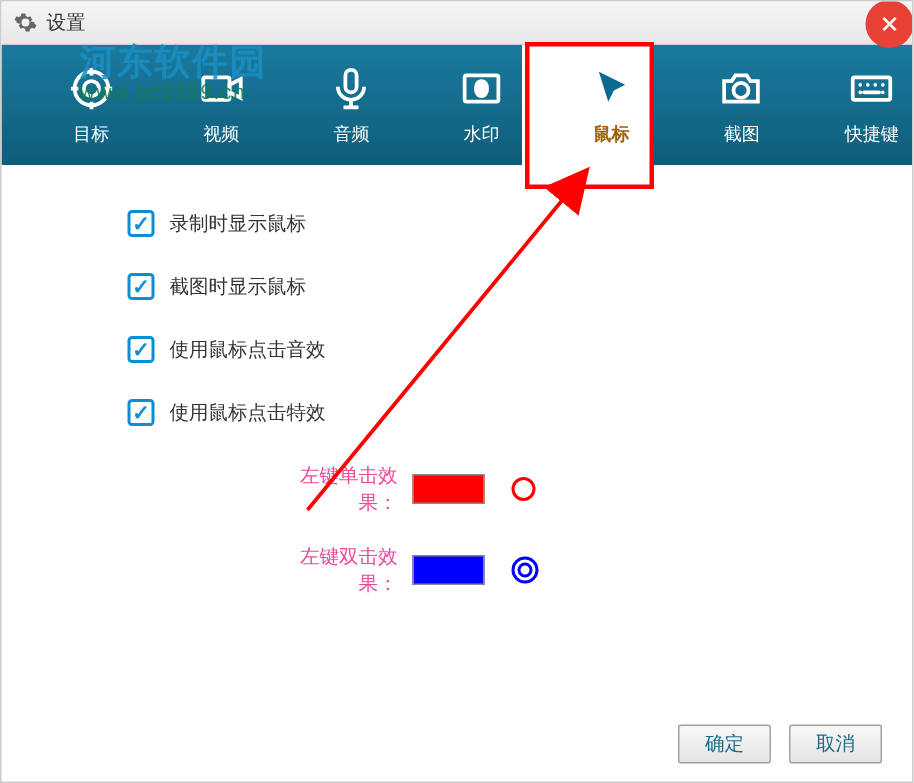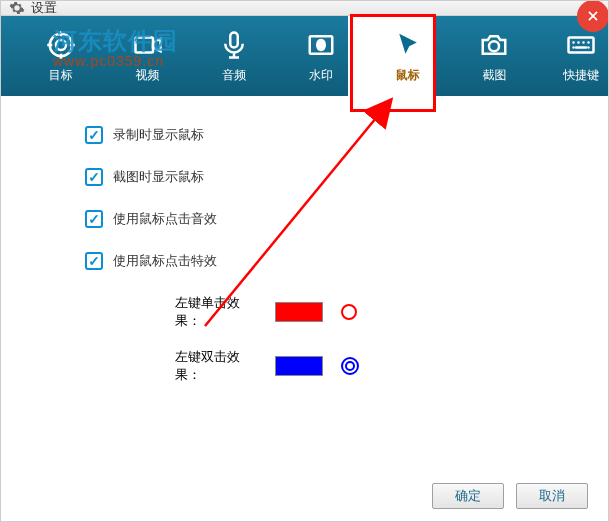--- a/index.html
+++ b/index.html
@@ -1,42 +1,42 @@
 <!DOCTYPE html>
 <html><head>
 <meta charset="utf-8">
 <style>
 * { margin: 0; padding: 0; box-sizing: border-box; font-family: "Microsoft YaHei", sans-serif; }
 body { width: 609px; height: 522px; background: #fff; position: relative; border: 1px solid #ccc; }
-.titlebar { height: 15px; background: linear-gradient(#f5f5f5, #e8e8e8); display: flex; align-items: center; padding: 0 8px; border-bottom: 1px solid #d0d0d0; position: relative; }
+.titlebar { height: 29px; background: linear-gradient(#f5f5f5, #e8e8e8); display: flex; align-items: center; padding: 0 8px; border-bottom: 1px solid #d0d0d0; position: relative; }
 .titlebar .gear { width: 16px; height: 16px; margin-right: 6px; }
 .titlebar .title { font-size: 13px; color: #333; }
 .close-btn { position: absolute; right: -1px; top: -1px; width: 32px; height: 32px; background: #e84135; border-radius: 50%; display: flex; align-items: center; justify-content: center; cursor: pointer; z-index: 10; }
 .close-btn svg { width: 14px; height: 14px; }
 .watermark { position: absolute; top: 24px; left: 12px; z-index: 5; pointer-events: none; opacity: 0.85; margin-left: 40px; }
 .watermark .wm1 { font-size: 24px; font-weight: bold; color: #1a8fc4; letter-spacing: 1px; }
-.watermark .wm2 { font-size: 14px; color: #c2410c; margin-top: -4px; letter-spacing: 1px; }
+.watermark .wm2 { font-size: 14px; color: #15803d; margin-top: -4px; letter-spacing: 1px; }
 .tabbar { height: 80px; background: linear-gradient(#1a7a9e, #0f5d7a); display: flex; position: relative; }
 .tab { flex: 1; display: flex; flex-direction: column; align-items: center; justify-content: center; color: #fff; cursor: pointer; position: relative; gap: 6px; padding-left: 33px; }
 .tab.active { background: #fff; color: #0a6a8f; }
 .tab.active .tab-label { color: #a16207; font-weight: bold; }
 .tab-icon { width: 32px; height: 32px; display: flex; align-items: center; justify-content: center; }
 .tab-label { font-size: 12px; }
 .highlight-box { position: absolute; border: 3px solid #f00; pointer-events: none; }
 .content { padding: 30px 40px 20px 60px; height: 360px; position: relative; margin-left: 24px; }
 .checkbox-row { display: flex; align-items: center; margin-bottom: 24px; }
 .checkbox { width: 18px; height: 18px; border: 2px solid #0a8fd4; border-radius: 3px; margin-right: 10px; display: flex; align-items: center; justify-content: center; background: #fff; cursor: pointer; }
 .checkbox.checked::after { content: "✓"; color: #0a8fd4; font-weight: bold; font-size: 14px; }
 .checkbox-label { font-size: 13px; color: #333; }
 .color-row { display: flex; align-items: center; margin-bottom: 18px; margin-left: 90px; }
-.color-label { font-size: 13px; color: #000000; margin-right: 10px; width: 90px; }
+.color-label { font-size: 13px; color: #ec4899; margin-right: 10px; width: 90px; text-align: right; }
 .color-swatch { width: 48px; height: 20px; border: 1px solid #888; margin-right: 18px; }
 .preview-circle { width: 16px; height: 16px; border-radius: 50%; }
 .footer { position: absolute; bottom: 12px; right: 20px; display: flex; gap: 12px; }
-.btn { width: 72px; height: 26px; background: linear-gradient(#f8f8f8,#e4e4e4); border: 1px solid #a0a0a0; border-radius: 2px; font-size: 13px; color: #1a6a8a; cursor: pointer; display: flex; align-items: center; justify-content: center; }
+.btn { width: 62px; height: 26px; background: linear-gradient(#f8f8f8,#e4e4e4); border: 1px solid #a0a0a0; border-radius: 2px; font-size: 13px; color: #1a6a8a; cursor: pointer; display: flex; align-items: center; justify-content: center; }
 .arrow { position: absolute; pointer-events: none; }
 </style>
 </head>
 <body>
 
 <div class="titlebar">
   <svg class="gear" viewBox="0 0 24 24" fill="#666">
       <path d="M12 8a4 4 0 100 8 4 4 0 000-8zm9 4a7 7 0 01-.1 1.2l2.1 1.6-2 3.5-2.5-1a7 7 0 01-2 1.2l-.4 2.6h-4l-.4-2.6a7 7 0 01-2-1.2l-2.5 1-2-3.5 2.1-1.6A7 7 0 013 12a7 7 0 01.1-1.2L1 9.2l2-3.5 2.5 1a7 7 0 012-1.2L7.9 3h4l.4 2.6a7 7 0 012 1.2l2.5-1 2 3.5-2.1 1.6A7 7 0 0121 12z"></path>
     </svg>
   <span class="title">设置</span>

